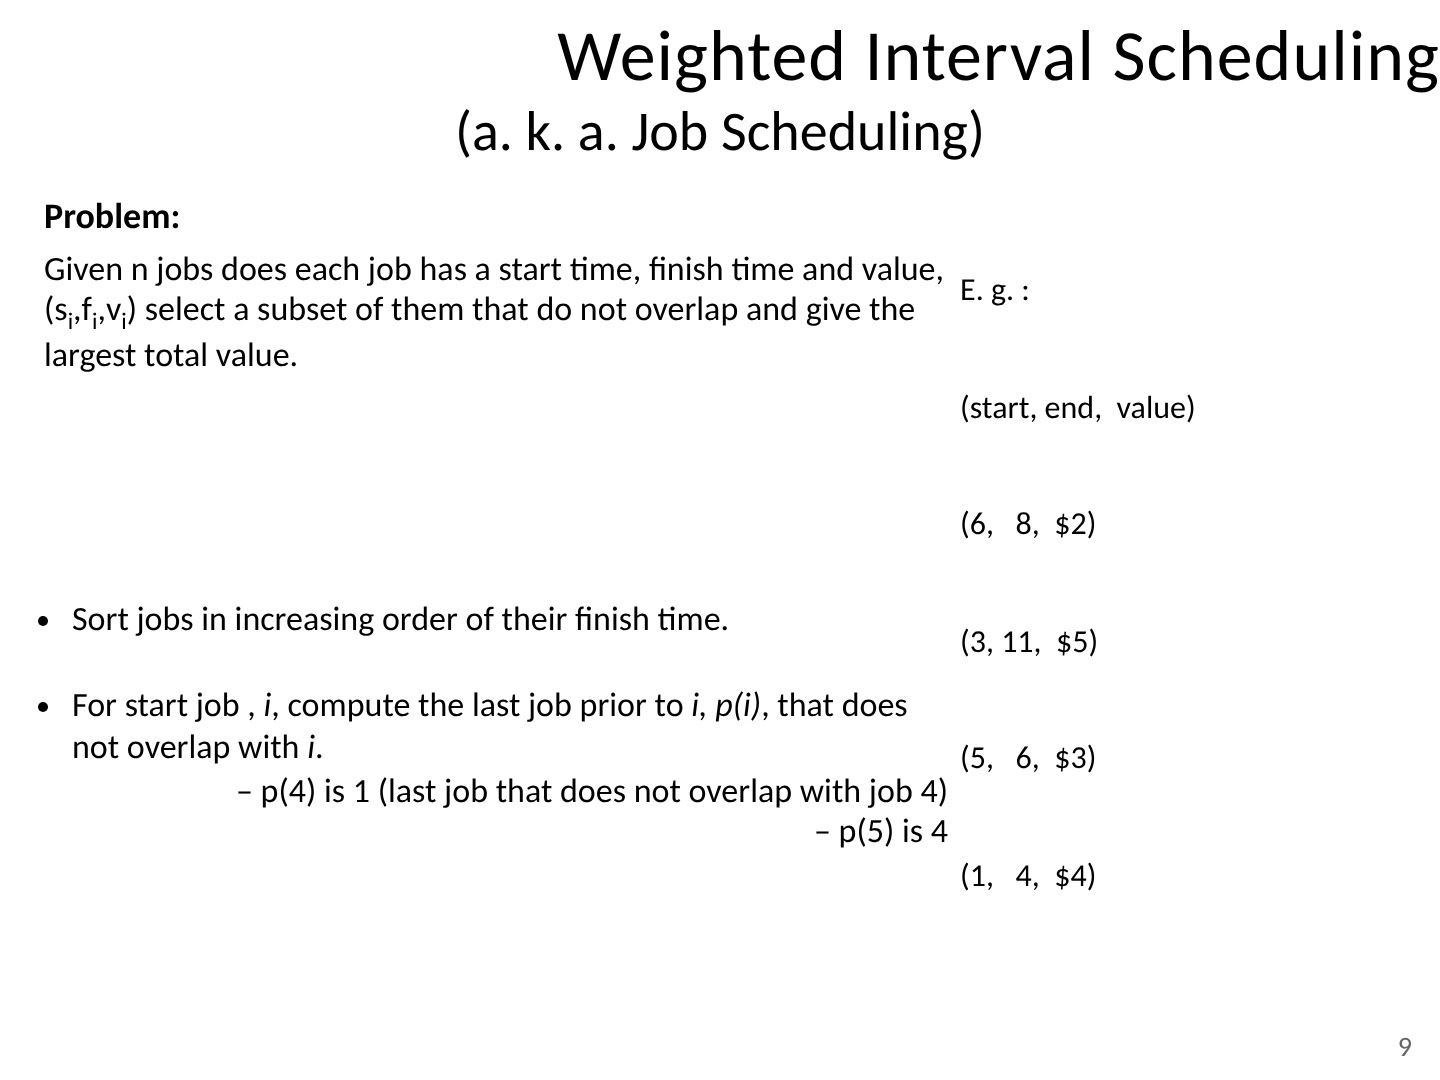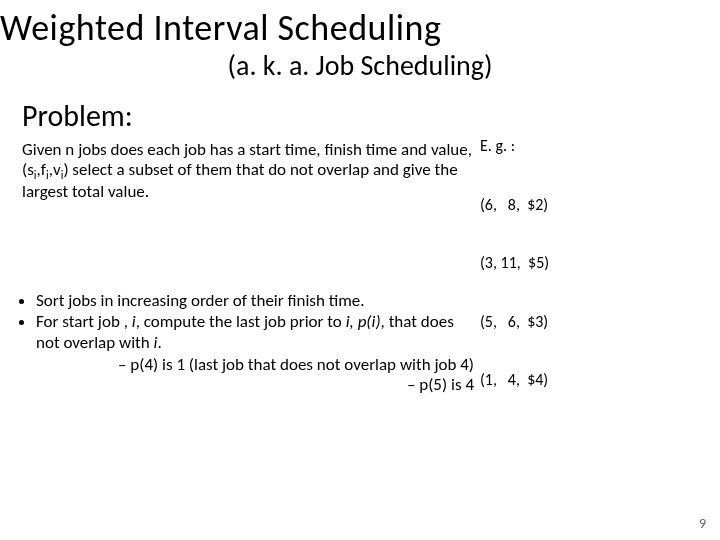--- a/index.html
+++ b/index.html
@@ -8,21 +8,21 @@
     height: 540px;
     background: #fff;
     font-family: Calibri, "Segoe UI", Arial, sans-serif;
     color: #000;
     overflow: hidden;
     position: relative;
   }
   .title {
     font-size: 36px;
     font-weight: 400;
-    text-align: left;
+    text-align: right;
     margin-top: 6px;
     letter-spacing: 0.5px;
   }
   .subtitle {
     font-size: 28px;
     font-weight: 400;
     text-align: center;
     margin-top: -2px;
   }
   .columns {
@@ -33,35 +33,35 @@
   .left {
     width: 480px;
     padding-left: 22px;
     padding-right: 6px;
   }
   .right {
     width: 230px;
     padding-right: 10px;
   }
   .section-head {
-    font-size: 30px;
-    font-weight: 400;
+    font-size: 18px;
+    font-weight: 700;
     margin-bottom: 6px;
   }
   .para {
     font-size: 17px;
     line-height: 1.18;
   }
   .gap-problem { height: 88px; }
   .bullets {
     font-size: 17px;
     line-height: 1.22;
     padding-left: 14px;
   }
-  .bullets > li { margin-bottom: 1px; }
+  .bullets > li { margin-bottom: 1px; margin-top: 23px; }
   .bullets ul.dash {
     list-style: none;
     padding-left: 20px;
     margin-top: 1px;
     text-align: right;
   }
   .bullets ul.dash li::before {
     content: "– ";
   }
   .bullets ul.sub {
@@ -110,20 +110,21 @@
             <span>p(5) is 4</span>
           </li>
         </ul>
       </li>
     </ul>
   </div>
 
   <div class="right">
     <div class="mono">
       <div>E. g. :</div>
+      <div>(start, end,  value)</div>
       <div>(6,   8,  $2)</div>
       <div>(3, 11,  $5)</div>
       <div>(5,   6,  $3)</div>
       <div>(1,   4,  $4)</div>
       
     </div>
 
   </div>
 </div>
 

